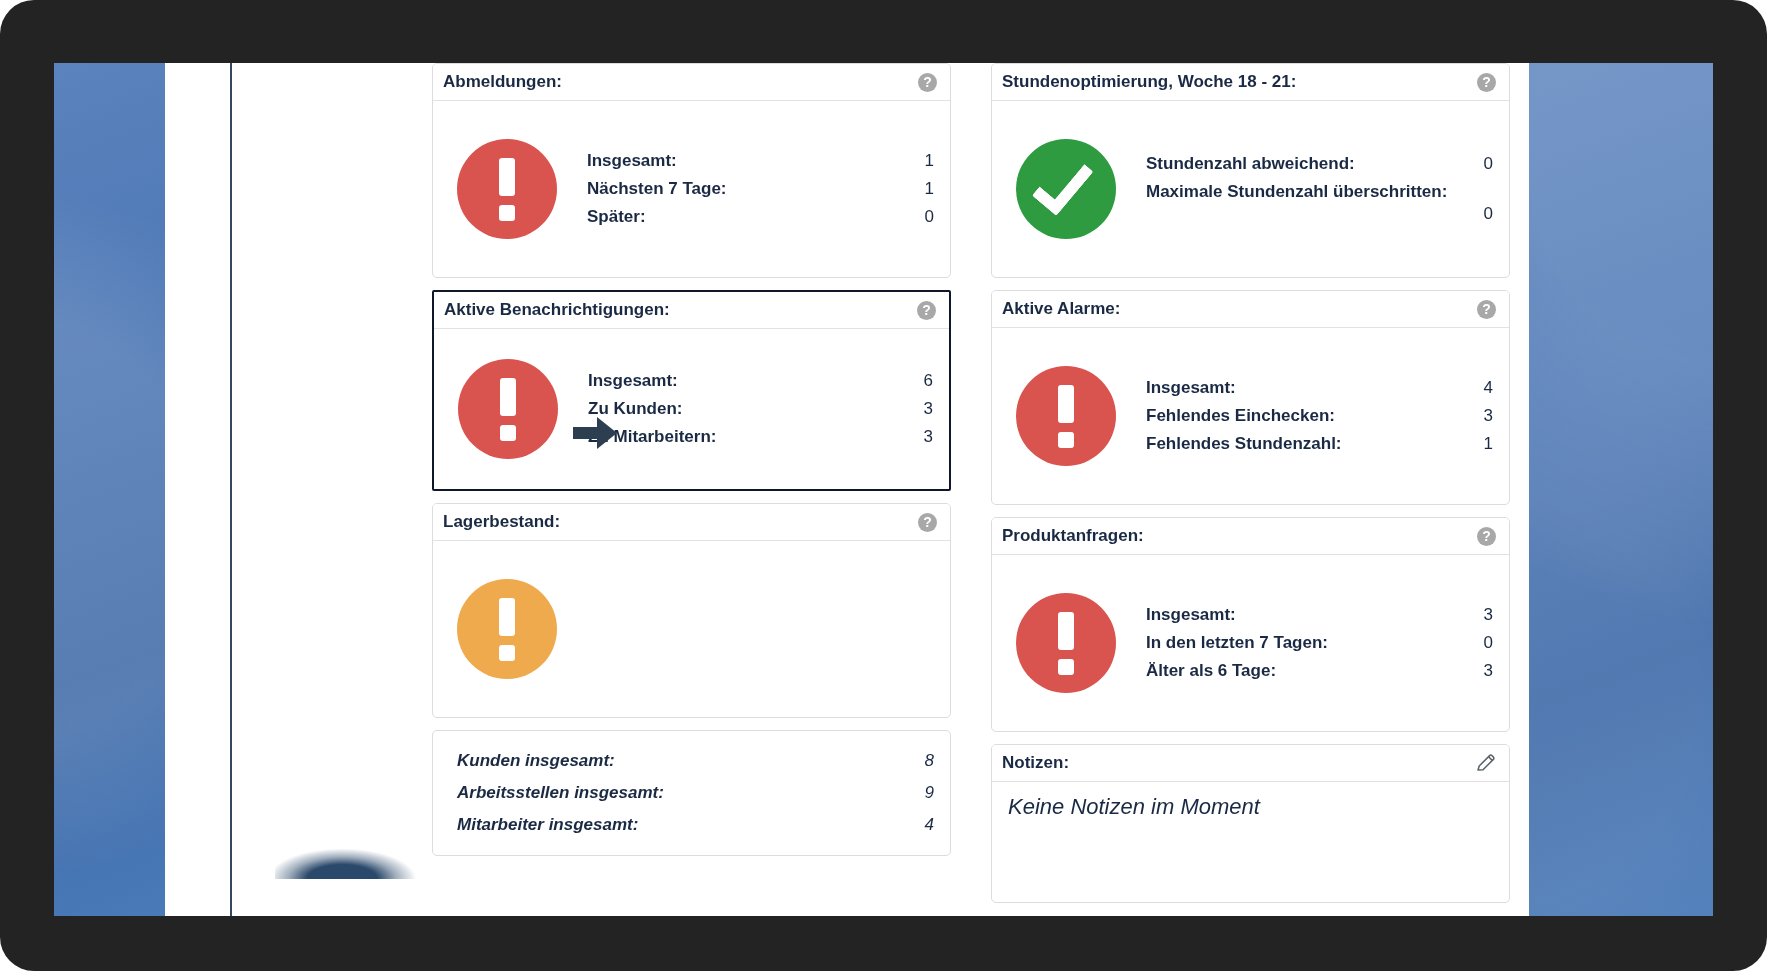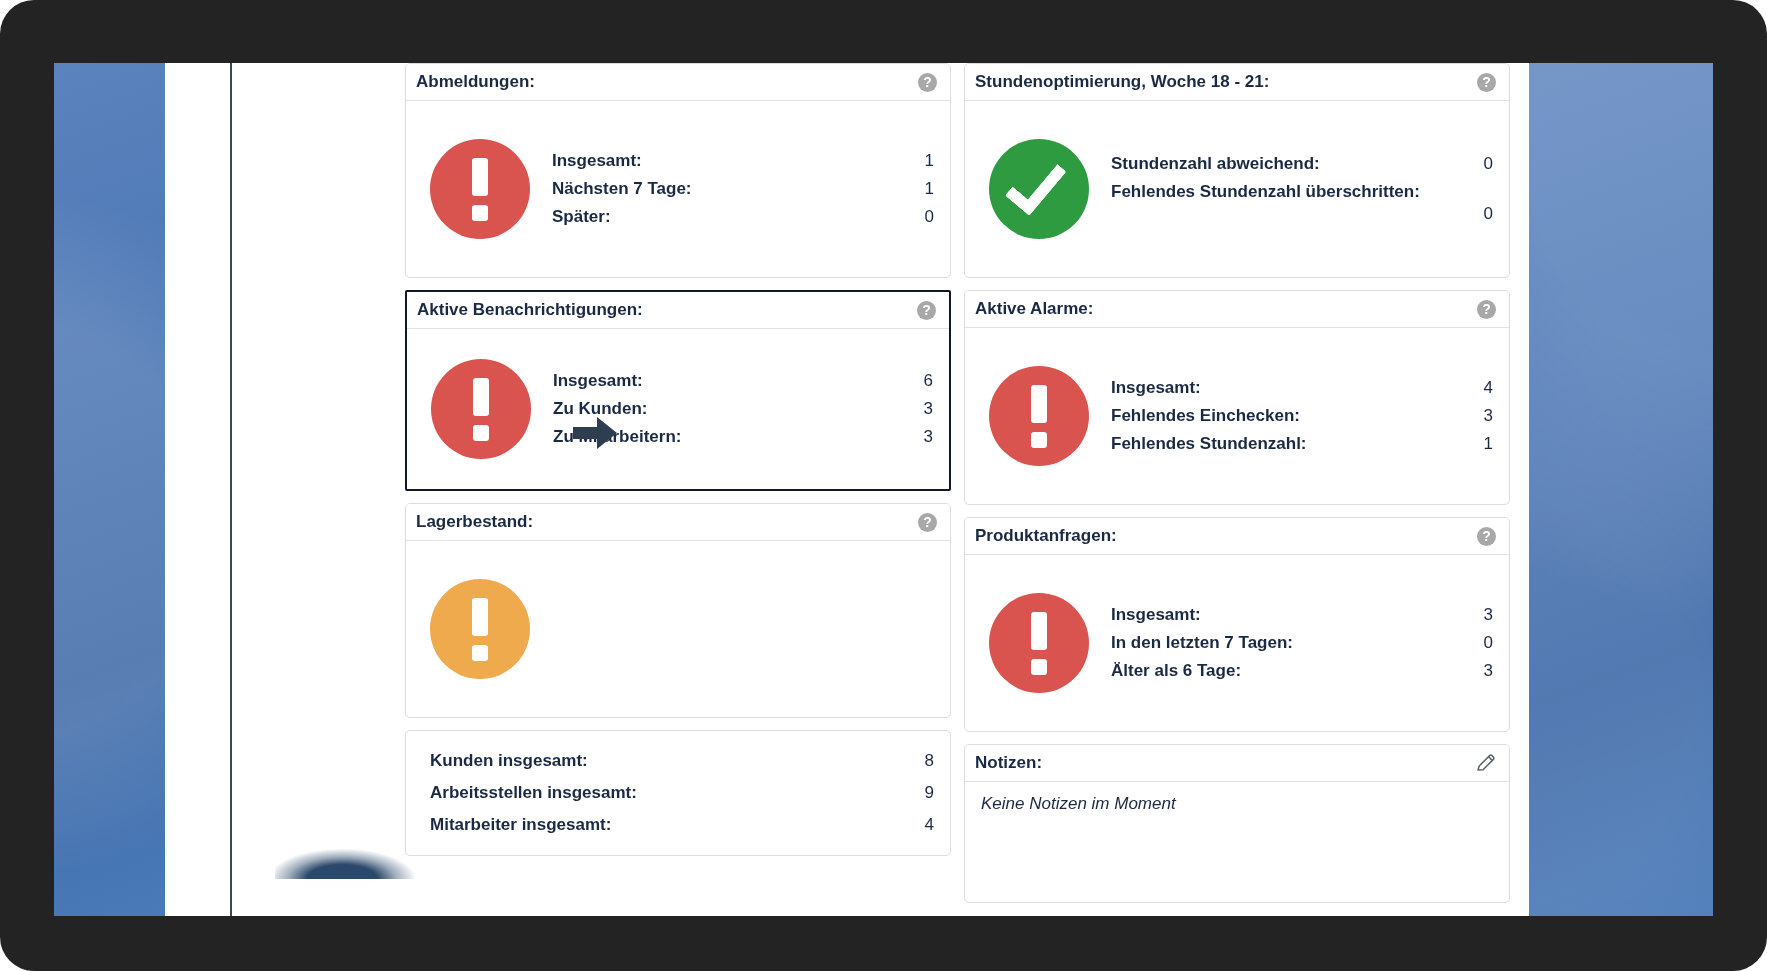--- a/index.html
+++ b/index.html
@@ -75,21 +75,21 @@
 
   
   #dashboard {
     position: absolute;
     left: 240px; top: 0;
     width: 1124px; height: 853px;
     display: flex;
     gap: 13px;
     padding: 0 19px 0 0;
   }
-  .column { width: 546px; display: flex; flex-direction: column; gap: 12px; }
+  .column { width: 546px; display: flex; flex-direction: column; gap: 12px; margin-left: 27px; }
 
   
   .card {
     background: #ffffff;
     border: 1px solid #dcdcdc;
     border-radius: 5px;
     overflow: hidden;
     flex: none;
   }
   .card.highlight {
@@ -122,21 +122,21 @@
     text-align: center;
     flex: none;
     cursor: pointer;
   }
   .pencil-icon { width: 20px; height: 20px; flex: none; cursor: pointer; }
 
   .card-body {
     display: flex;
     align-items: center;
     padding: 18px 16px 18px 24px;
-    gap: 22px;
+    gap: 30px;
   }
 
   
   .badge {
     width: 100px; height: 100px;
     border-radius: 50%;
     flex: none;
     display: flex; align-items: center; justify-content: center;
     position: relative;
   }
@@ -176,29 +176,29 @@
   .row-value {
     font-size: 17px;
     color: #1b2a44;
     white-space: nowrap;
   }
   .row.wrapped { flex-direction: column; align-items: flex-start; gap: 0; }
   .row.wrapped .row-value { align-self: flex-end; padding-top: 2px; }
 
   
   .card-body.list { padding: 14px 16px 14px 24px; display: block; }
-  .card-body.list .row { padding: 6px 0; }
+  .card-body.list .row { padding: 6px 0; font-style: italic; }
 
   
   .notes-body {
     padding: 12px 16px;
     min-height: 120px;
   }
   .notes-text {
-    font-size: 17px;
+    font-size: 22px;
     font-style: italic;
     color: #1b2a44;
   }
 
   
   .h-176 .card-body { height: 176px; }
   .h-160 .card-body { height: 160px; }
 
   
   .card-body.single .rows { display: flex; align-items: center; height: 100%; }
@@ -331,21 +331,21 @@
             <div class="card-body">
               <div class="badge green">
                 <span class="check"></span>
               </div>
               <div class="rows">
                 <div class="row">
                   <span class="row-label">Stundenzahl abweichend:</span>
                   <span class="row-value">0</span>
                 </div>
                 <div class="row wrapped">
-                  <span class="row-label">Fehlendes Stundenzahl überschritten:</span>
+                  <span class="row-label">Maximale Stundenzahl überschritten:</span>
                   <span class="row-value">0</span>
                 </div>
               </div>
             </div>
           </div>
 
           <div class="card h-176">
             <div class="card-header">
               <span class="card-title">Aktive Alarme:</span>
               <span class="help-icon">?</span>

